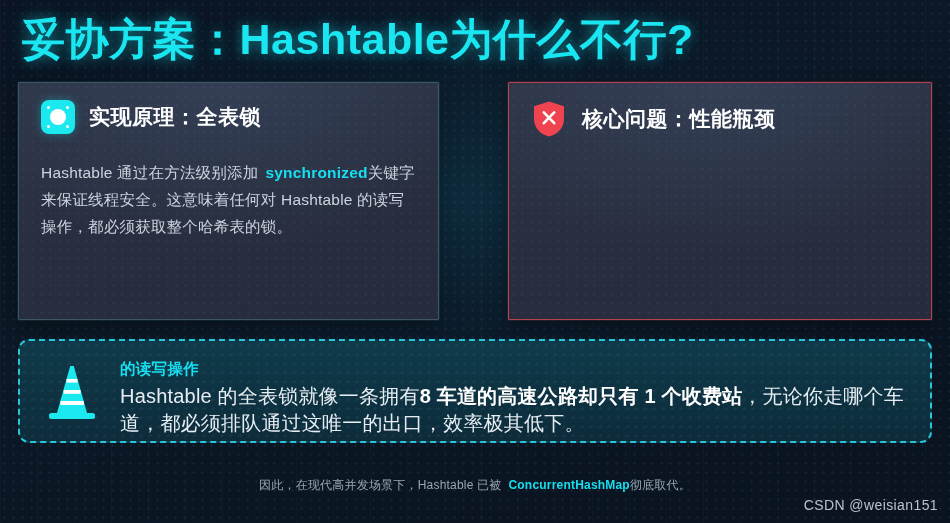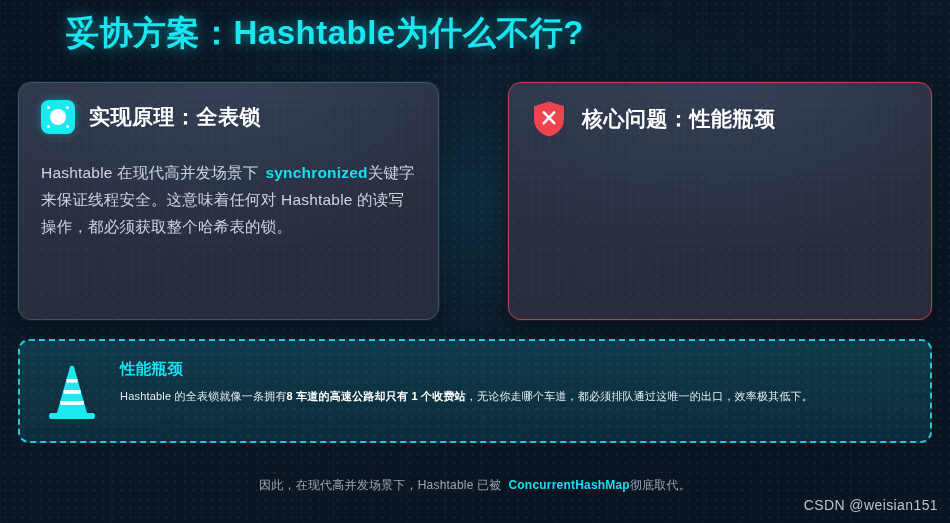--- a/index.html
+++ b/index.html
@@ -45,34 +45,33 @@
     z-index: 0;
   }
 
   .layer { position: relative; z-index: 2; }
 
   
   .title {
     position: absolute;
     left: 22px;
     top: 11px;
-    font-size: 33px;
+    font-size: 43px;
     font-weight: bold;
     letter-spacing: 0.5px;
     color: #19e6f0;
     text-shadow: 0 0 12px rgba(25,230,240,0.45), 0 0 26px rgba(25,230,240,0.18);
     white-space: nowrap;
-    margin-left: 44px;
   }
 
   
   .card {
     position: absolute;
     box-sizing: border-box;
-    border-radius: 13px;
+    border-radius: 1px;
     background:
       radial-gradient(ellipse 420px 240px at 50% 0%, rgba(70,92,124,0.30) 0%, rgba(40,48,66,0.0) 70%),
       linear-gradient(165deg, #2d3446 0%, #282e3f 55%, #262c3c 100%);
     overflow: hidden;
   }
   .card .dots {
     position: absolute;
     inset: 0;
     background-image: radial-gradient(rgba(160,190,220,0.055) 1px, transparent 1.1px);
     background-size: 9px 9px;
@@ -193,21 +192,21 @@
   .analogy-text { padding-top: 1px; }
   .analogy-heading {
     font-size: 15.5px;
     font-weight: bold;
     color: #16dff0;
     line-height: 22px;
     letter-spacing: 0.3px;
   }
   .analogy-body {
     margin-top: 3px;
-    font-size: 11px;
+    font-size: 20px;
     line-height: 27px;
     color: #e6edf3;
     letter-spacing: 0.2px;
   }
   .hl-white { color: #ffffff; font-weight: bold; }
 
   
   .footer {
     position: absolute;
     left: 0;
@@ -247,21 +246,21 @@
           <span class="disc"></span>
           <i class="tl"></i>
           <i class="tr"></i>
           <i class="bl"></i>
           <i class="br"></i>
         </span>
         <span class="card-title">实现原理：全表锁</span>
       </div>
 
       <div class="card-body">
-        <span>Hashtable 在现代高并发场景下</span><span class="hl-cyan">synchronized</span><span>关键字来保证线程安全。这意味着任何对 Hashtable 的读写操作，都必须获取整个哈希表的锁。</span>
+        <span>Hashtable 通过在方法级别添加</span><span class="hl-cyan">synchronized</span><span>关键字来保证线程安全。这意味着任何对 Hashtable 的读写操作，都必须获取整个哈希表的锁。</span>
       </div>
     </div>
 
     <div class="card" id="card-right">
       <div class="dots"></div>
 
       <div class="card-head">
         <svg class="icon-shield-x" viewBox="0 0 34 38">
           <path d="M17 1.5 L32 6.2 V19 C32 28.2 25.4 34.2 17 36.6 C8.6 34.2 2 28.2 2 19 V6.2 Z" fill="#ef4450"></path>
           <path d="M11.8 12.4 L22.2 23.2 M22.2 12.4 L11.8 23.2" stroke="#ffffff" stroke-width="2.6" stroke-linecap="round"></path>
@@ -277,21 +276,21 @@
 
         <svg class="icon-cone" viewBox="0 0 52 62">
           <rect x="3" y="53" width="46" height="6" rx="2.5" fill="#1ce8f0"></rect>
           <path d="M24.2 6 H27.8 L41 53 H11 Z" fill="#1ce8f0"></path>
           <rect x="20.5" y="19" width="11" height="3.6" fill="#ffffff"></rect>
           <rect x="17.6" y="30" width="17" height="3.8" fill="#ffffff"></rect>
           <rect x="14.4" y="41" width="23.4" height="4" fill="#ffffff"></rect>
         </svg>
 
         <div class="analogy-text">
-          <div class="analogy-heading">性能瓶颈</div>
+          <div class="analogy-heading">的读写操作</div>
           <div class="analogy-body">
             <span>Hashtable 的全表锁就像一条拥有</span><span class="hl-white">8 车道的高速公路却只有 1 个收费站</span><span>，无论你走哪个车道，都必须排队通过这唯一的出口，效率极其低下。</span>
           </div>
         </div>
 
       </div>
     </div>
 
     <div class="footer">
       <span>因此，在现代高并发场景下，Hashtable 已被</span><span class="hl-cyan">ConcurrentHashMap</span><span>彻底取代。</span>

